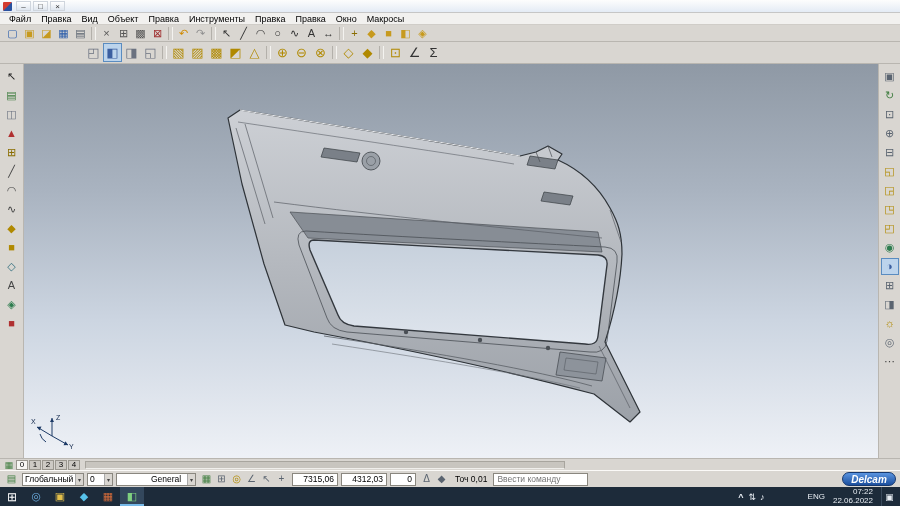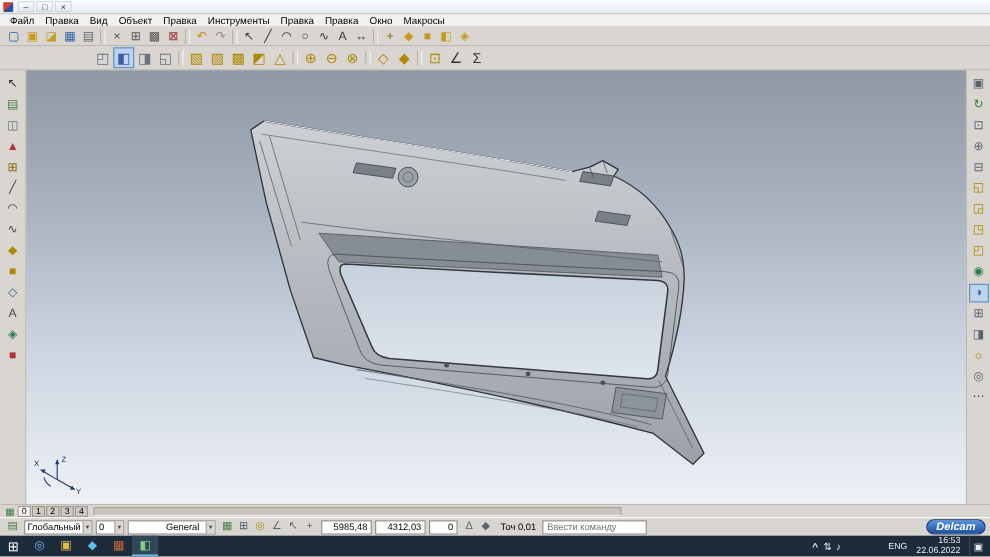--- a/index.html
+++ b/index.html
@@ -309,21 +309,21 @@
   </div>
   <span style="display:flex">
 
   <span class="sti" style="color: rgb(63, 125, 63);">▦</span>
       <span class="sti" style="color: rgb(90, 100, 112);">⊞</span>
       <span class="sti" style="color: rgb(176, 137, 0);">◎</span>
       <span class="sti" style="color: rgb(90, 100, 112);">∠</span>
       <span class="sti" style="color: rgb(90, 100, 112);">↖</span>
       <span class="sti" style="color: rgb(90, 100, 112);">+</span>
     </span>
-  <span class="coord-box coord-x">5985,48</span>
+  <span class="coord-box coord-x">7315,06</span>
   <span class="coord-box coord-y">4312,03</span>
   <span class="coord-box coord-z">0</span>
   <span style="display:flex">
 
   <span class="sti" style="color: rgb(90, 100, 112);">Δ</span>
       <span class="sti" style="color: rgb(90, 100, 112);">◆</span>
     </span>
   <span class="tol-label">Точ 0,01</span>
   <input class="cmd-input" placeholder="Ввести команду" style="">
   <div class="delcam-logo">Delcam</div>
@@ -341,18 +341,18 @@
     </div>
   <div class="tray">
     <span class="tray-chevron">^</span>
     <span style="display:flex;gap:4px">
 
     <span class="tray-ic">⇅</span>
         <span class="tray-ic">♪</span>
       </span>
     <span class="tray-lang">ENG</span>
     <div class="clock">
-      <span>16:53</span>
+      <span>07:22</span>
       <span>22.06.2022</span>
     </div>
     <div class="action-center">▣</div>
   </div>
 </div>
 
 </body></html>

